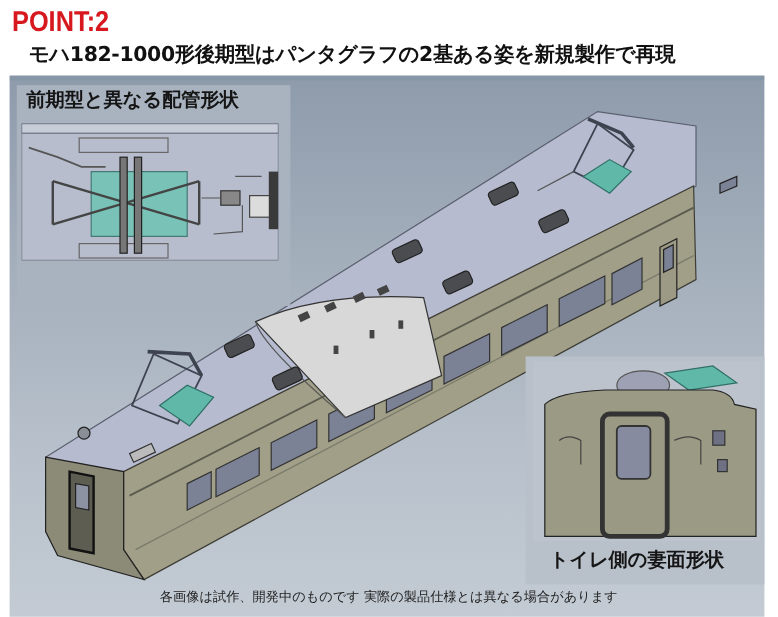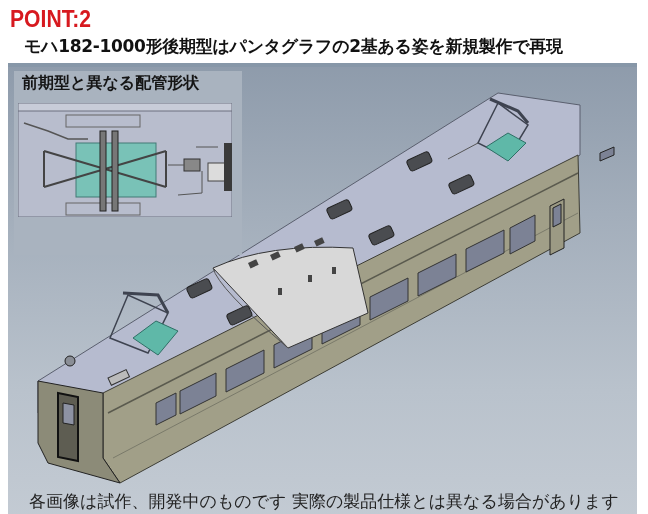--- a/index.html
+++ b/index.html
@@ -13,21 +13,21 @@
   .panel { position:absolute; left:8px; top:63px; width:629px; height:504px;
            background:linear-gradient(180deg,#8e9bab 0%,#a3aebb 30%,#b9c2cc 65%,#c7ced6 100%); overflow:hidden; }
   .panel-topbar { position:absolute; left:0; top:0; width:100%; height:4px; background:#8797a8; }
   .inset-left { position:absolute; left:6px; top:8px; width:228px; height:184px; background:#a9b3bf; }
   .inset-left .caption { position:absolute; left:8px; top:2px; font-size:16px; font-weight:bold; color:#151515; white-space:nowrap; }
   .inset-left .drawing { position:absolute; left:4px; top:32px; width:214px; height:114px; }
   .inset-right { position:absolute; left:430px; top:234px; width:200px; height:190px; background:#b8c0ca; }
   .inset-right .drawing { position:absolute; left:6px; top:4px; width:190px; height:150px; }
   .inset-right .caption { position:absolute; left:20px; top:160px; font-size:16px; font-weight:bold; color:#151515; white-space:nowrap; }
   .train { position:absolute; left:0; top:0; width:629px; height:424px; }
-  .footnote { position:absolute; left:0; top:490px; width:648px; text-align:center; font-size:17px; color:#222; white-space:nowrap; }
+  .footnote { position:absolute; left:0; top:490px; width:648px; text-align:center; font-size:11px; color:#222; white-space:nowrap; }
 </style>
 </head>
 <body>
 
 <div class="point-label">POINT:2</div>
 <div class="headline">モハ182-1000形後期型はパンタグラフの2基ある姿を新規製作で再現</div>
 
 <div class="panel">
   <div class="panel-topbar"></div>
 
@@ -114,15 +114,30 @@
       <line x1="148" y1="48" x2="148" y2="84" stroke="#444" stroke-width="2"></line>
       <rect x="82" y="28" width="6" height="80" fill="#777" stroke="#222"></rect>
       <rect x="94" y="28" width="6" height="80" fill="#777" stroke="#222"></rect>
       <rect x="166" y="56" width="16" height="12" fill="#888" stroke="#333"></rect>
       <path d="M150,62 L166,62 M178,44 L200,44 M184,68 L184,90 L160,92" stroke="#555" fill="none"></path>
       <rect x="190" y="60" width="18" height="18" fill="#dcdcdc" stroke="#444"></rect>
       <rect x="206" y="40" width="8" height="48" fill="#3a3a3a"></rect>
     </svg>
   </div>
 
+  <div class="inset-right">
+    <svg class="drawing" viewBox="0 0 190 150">
+      <rect x="0" y="0" width="190" height="150" fill="#bcc3cc"></rect>
+      <ellipse cx="92" cy="20" rx="22" ry="12" fill="#9ea1b3" stroke="#555"></ellipse>
+      <path d="M110,10 L150,4 L170,18 L130,24 Z" fill="#5fb8a8" stroke="#2f6f66"></path>
+      <path d="M10,36 Q20,26 60,24 L150,24 Q166,26 168,36 L186,40 L186,146 L10,146 Z" fill="#9b9a84" stroke="#222"></path>
+      <rect x="58" y="44" width="54" height="102" rx="6" fill="#9a9984" stroke="#333" stroke-width="4"></rect>
+      <rect x="70" y="54" width="28" height="44" rx="4" fill="#868ba0" stroke="#333" stroke-width="1.5"></rect>
+      <rect x="150" y="58" width="10" height="12" fill="#6e7183" stroke="#333"></rect>
+      <rect x="154" y="82" width="8" height="10" fill="#6e7183" stroke="#333"></rect>
+      <path d="M22,66 Q30,60 40,66 L40,86" fill="none" stroke="#444"></path>
+      <path d="M118,66 Q130,60 140,66 L140,86" fill="none" stroke="#444"></path>
+    </svg>
+    <div class="caption">トイレ側の妻面形状</div>
+  </div>
 </div>
 
 <div class="footnote">各画像は試作、開発中のものです  実際の製品仕様とは異なる場合があります</div>
 
 </body></html>

